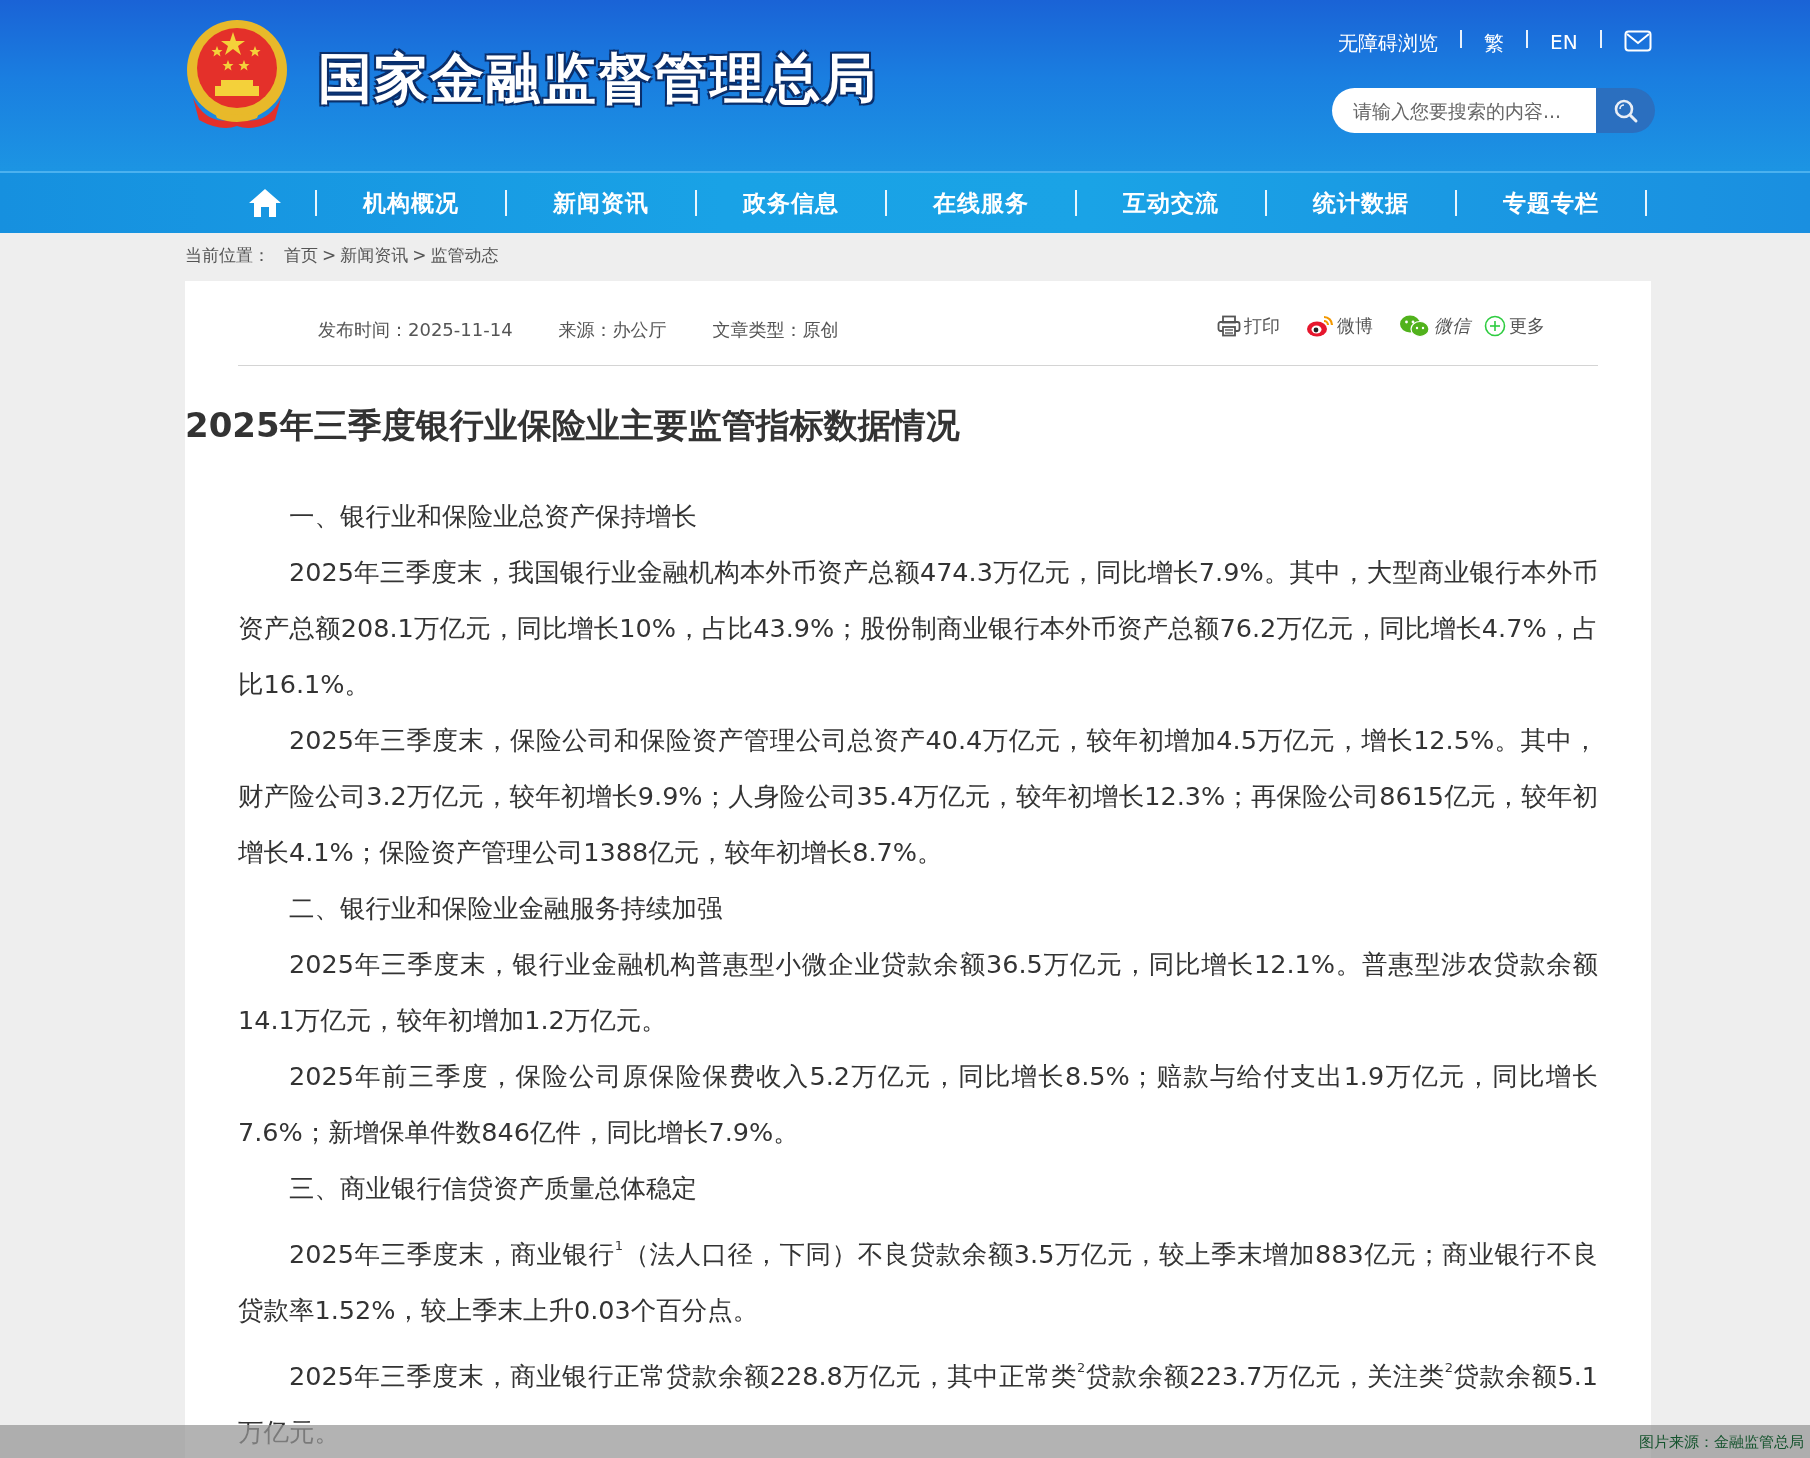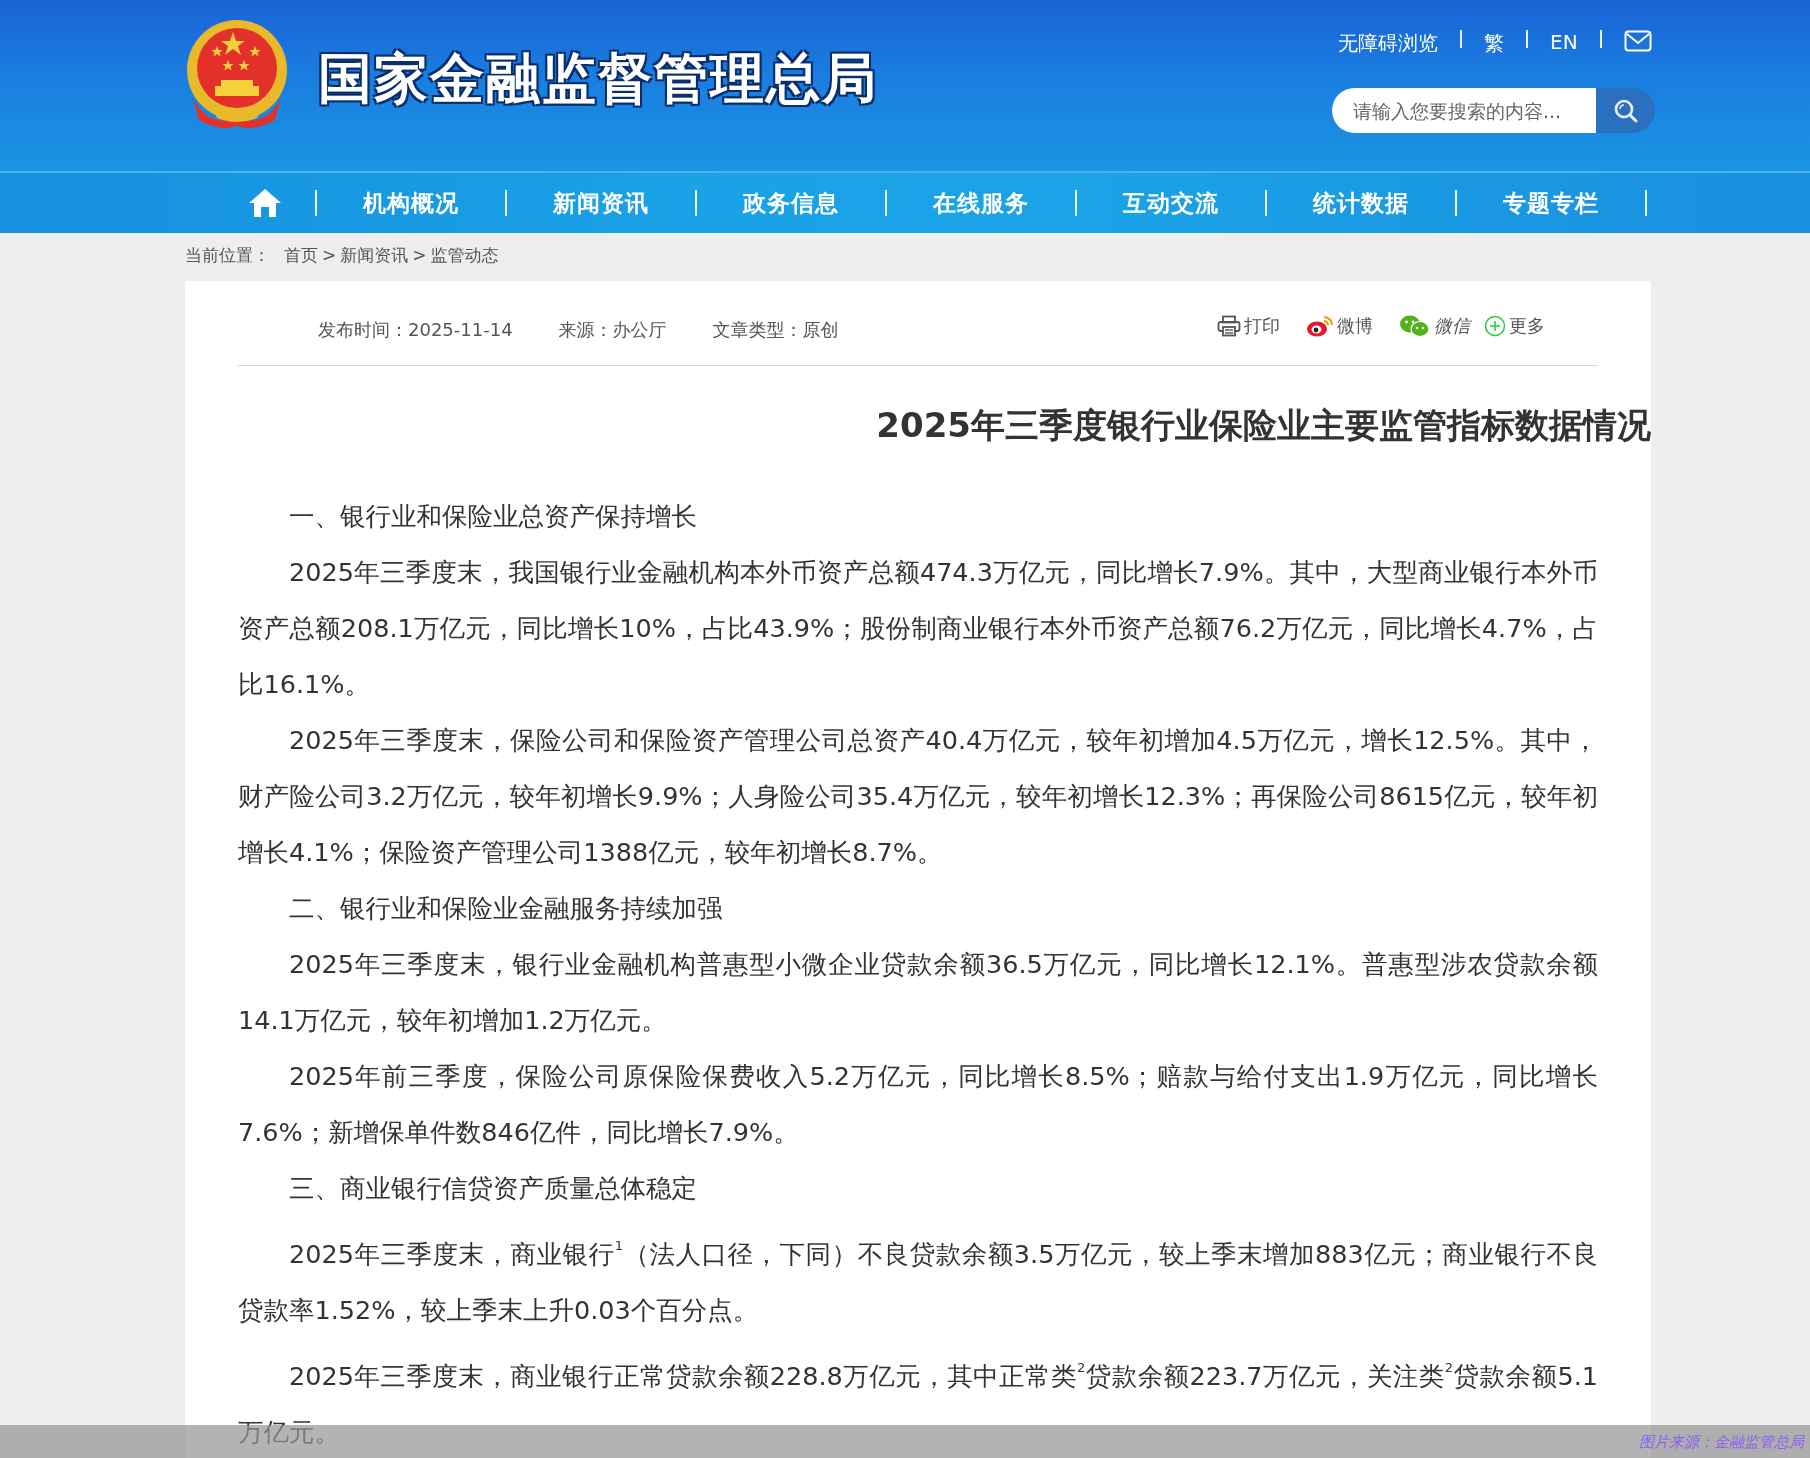--- a/index.html
+++ b/index.html
@@ -39,31 +39,31 @@
   
   .card { position: absolute; left: 185px; top: 281px; width: 1466px; height: 1200px; background: #fff; }
   .meta { position: absolute; left: 133px; top: 37px; font-size: 18px; color: #555; white-space: nowrap; display: flex; }
   .meta .m { margin-right: 46px; }
   .share { position: absolute; left: 1032px; top: 33px; display: flex; align-items: center; font-size: 18px; color: #555; }
   .share .si { display: flex; align-items: center; margin-right: 26px; cursor: pointer; }
   .share .si svg { margin-right: 3px; }
   .share .si.wx { margin-right: 14px; font-style: italic; }
   .divider { position: absolute; left: 53px; top: 84px; width: 1360px; height: 1px; background: #d4d4d4; }
 
-  .article-title { position: absolute; left: 0; width: 1466px; top: 122px; text-align: right; font-size: 34px; font-weight: bold; color: #333; padding-left: 44px; }
+  .article-title { position: absolute; left: 0; width: 1466px; top: 122px; text-align: left; font-size: 34px; font-weight: bold; color: #333; }
 
   .body { position: absolute; left: 53px; top: 207px; width: 1360px; font-size: 25.5px; color: #333; line-height: 56px; text-align: justify; }
   .body p { text-indent: 2em; }
   .body p.h { margin: 0; }
   .body p.gap { margin-top: 10px; }
   .body sup { font-size: 13px; vertical-align: top; position: relative; top: -8px; }
 
   
   .caption-bar { position: absolute; left: 0; top: 1425px; width: 1810px; height: 33px; background: rgba(150,150,150,0.72); }
-  .caption { position: absolute; right: 6px; top: 1433px; font-size: 15px; color: #8b5cf6; font-style: italic; }
+  .caption { position: absolute; right: 6px; top: 1433px; font-size: 15px; color: #14532d; }
 </style>
 </head>
 <body>
 
 <div class="header">
   <div class="emblem">
     <svg width="108" height="114" viewBox="0 0 108 114">
       <circle cx="54" cy="52" r="50" fill="#e8b92a"></circle>
       <circle cx="54" cy="50" r="40" fill="#e4302a"></circle>
       <polygon points="50,14 53,23 62,23 55,28 58,37 50,31 42,37 45,28 38,23 47,23" fill="#f4d13a"></polygon>

